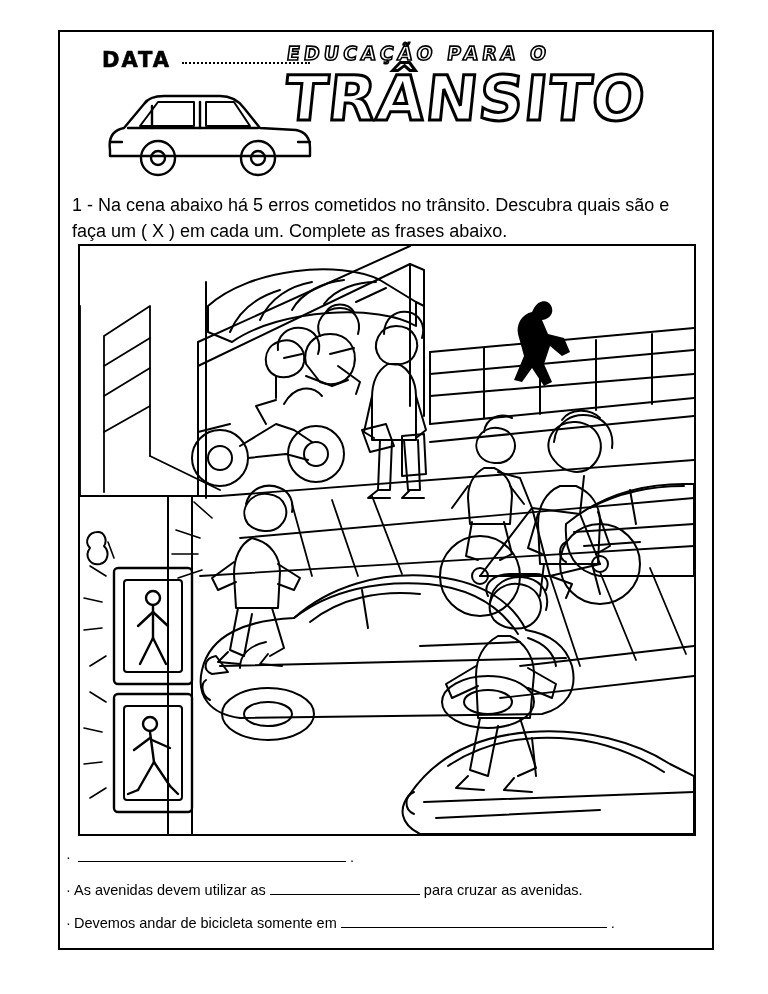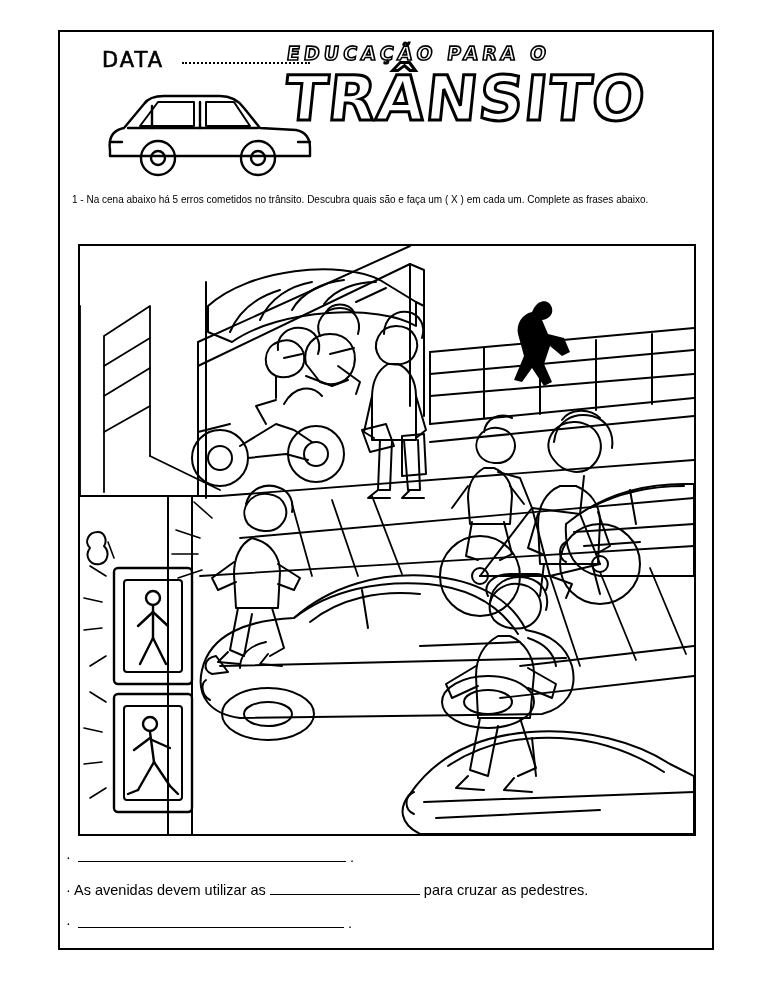--- a/index.html
+++ b/index.html
@@ -32,21 +32,21 @@
   .header {
     position: absolute;
     left: 60px; top: 32px;
     width: 652px; height: 148px;
   }
   .data-label {
     position: absolute;
     left: 42px; top: 16px;
     font-family: "DejaVu Sans", sans-serif;
     font-size: 21px;
-    font-weight: normal;
+    font-weight: bold;
     letter-spacing: 2px;
     -webkit-text-stroke: 0.6px #000;
   }
   .data-dots {
     position: absolute;
     left: 122px; top: 30px;
     width: 128px;
     border-bottom: 2px dotted #000;
   }
   .title-wrap {
@@ -84,22 +84,22 @@
   .header-car {
     position: absolute;
     left: 40px; top: 40px;
   }
 
   
   .instruction {
     position: absolute;
     left: 72px; top: 192px;
     width: 630px;
-    font-size: 10px;
-    line-height: 16px;
+    font-size: 18px;
+    line-height: 26px;
   }
 
   
   .scene {
     position: absolute;
     left: 78px; top: 244px;
     width: 618px; height: 592px;
     border: 2px solid #000;
     overflow: hidden;
     background: #fff;
@@ -420,24 +420,25 @@
     <div class="sentence">
       <span class="bullet">·</span>
       <span class="blank w1"></span>
       <span class="dot-end">.</span>
     </div>
 
     <div class="sentence">
       <span class="bullet">·</span>
       <span>As avenidas devem utilizar as</span>
       <span class="blank w2"></span>
-      <span>para cruzar as pedestres.</span>
+      <span>para cruzar as avenidas.</span>
     </div>
 
     <div class="sentence">
       <span class="bullet">·</span>
+      <span>Devemos andar de bicicleta somente em</span>
       <span class="blank w3"></span>
       <span class="dot-end">.</span>
     </div>
 
   </div>
 
 </div>
 
 </body></html>

